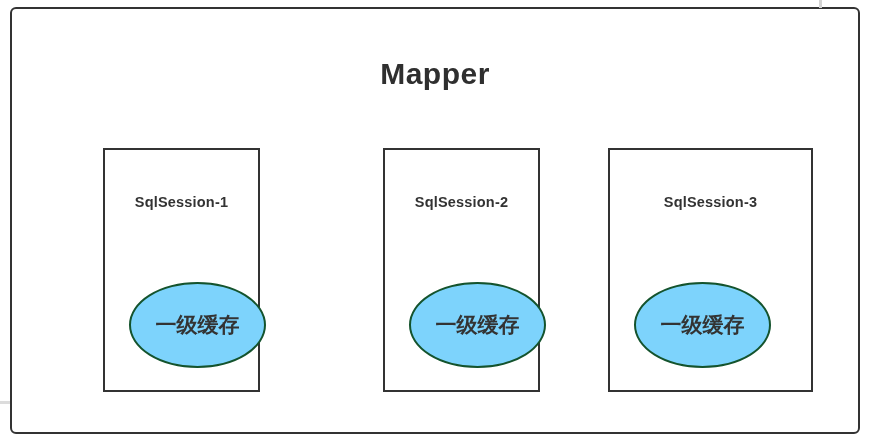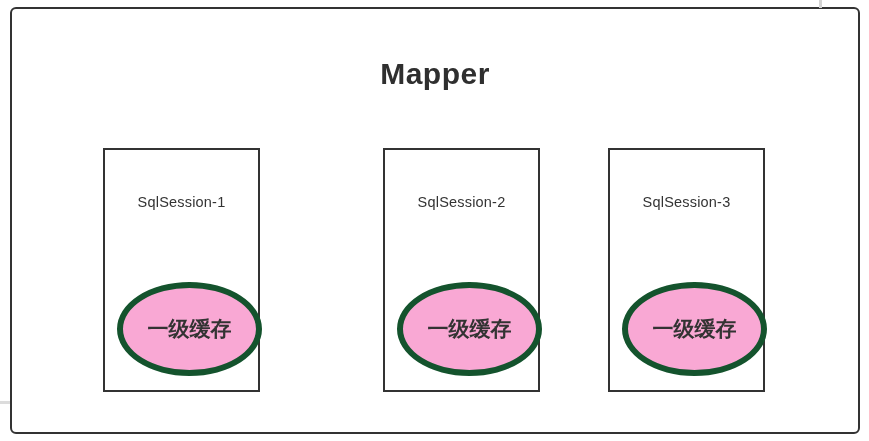--- a/index.html
+++ b/index.html
@@ -41,41 +41,41 @@
   .session-box {
     position: absolute;
     top: 139px;           
     width: 153px;         
     height: 240px;        
     border: 2px solid #333333;
     background: #ffffff;
   }
   .session-box.s1 { left: 91px; }   
   .session-box.s2 { left: 343px; margin-left: 28px; }  
-  .session-box.s3 { left: 596px; }  
+  .session-box.s3 { left: 596px; padding-left: 48px; }  
   .session-label {
     position: absolute;
     left: 0;
     top: 44px;
     width: 100%;
     text-align: center;
     font-size: 14.5px;
-    font-weight: 400;
+    font-weight: 700;
     color: #333333;
     letter-spacing: 0.2px;
   }
   .cache-ellipse {
     position: absolute;
-    left: 12px;
+    left: 24px;
     top: 132px;
     width: 133px;
     height: 82px;
-    border: 6px solid #14532d;
+    border: 2px solid #14532d;
     border-radius: 50%;
-    background: #f9a8d4;
+    background: #7dd3fc;
     display: flex;
     align-items: center;
     justify-content: center;
   }
   .cache-label {
     font-size: 21px;
     font-weight: 700;
     color: #333333;
     white-space: nowrap;
   }

